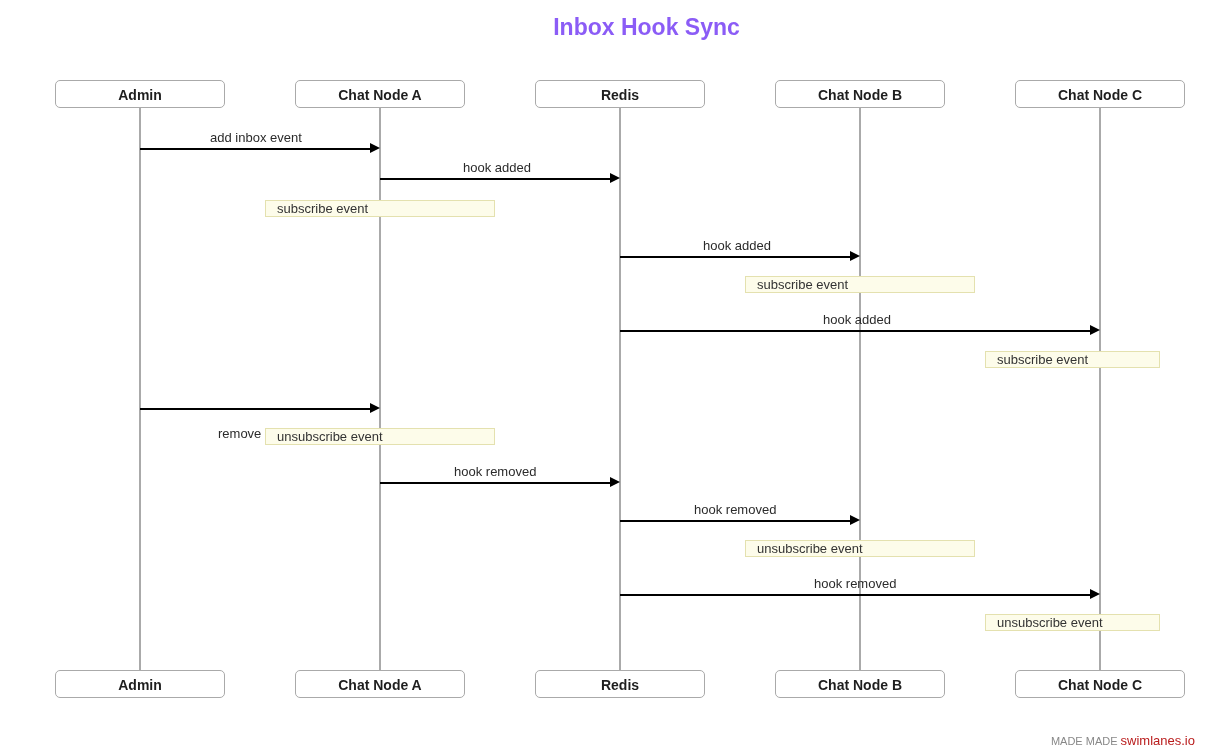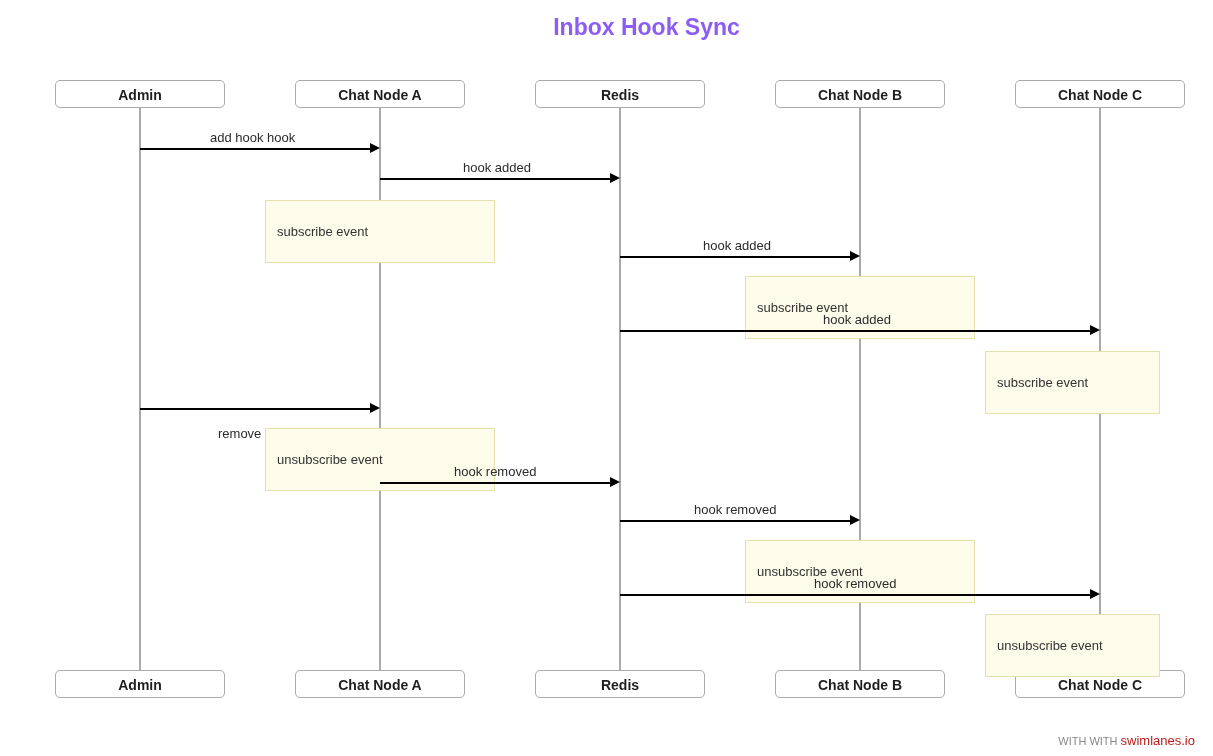--- a/index.html
+++ b/index.html
@@ -63,21 +63,21 @@
     color: #2b2b2b;
     white-space: nowrap;
     transform: translateY(-100%);
   }
   .note {
     position: absolute;
     background: #fdfcea;
     border: 1px solid #e4e1af;
     font-size: 13px;
     color: #333;
-    padding: 23px 11px;
+    padding: 0 11px;
     box-sizing: border-box;
   }
   .footer {
     position: absolute;
     right: 18px;
     bottom: 8px;
     font-size: 11px;
     color: #888;
   }
   .footer .brand {
@@ -105,21 +105,21 @@
   <div class="lane-box" style="left:1015px;top:80px;">Chat Node C</div>
 
   <div class="lane-box" style="left:55px;  top:670px;">Admin</div>
   <div class="lane-box" style="left:295px; top:670px;">Chat Node A</div>
   <div class="lane-box" style="left:535px; top:670px;">Redis</div>
   <div class="lane-box" style="left:775px; top:670px;">Chat Node B</div>
   <div class="lane-box" style="left:1015px;top:670px;">Chat Node C</div>
 
   <div class="msg-line" style="left:140px; top:148px; width:230px;"></div>
   <div class="arrow-right" style="left:370px; top:148px;"></div>
-  <div class="msg-label" style="left:210px; top:145px;">add hook hook</div>
+  <div class="msg-label" style="left:210px; top:145px;">add inbox event</div>
 
   <div class="msg-line" style="left:380px; top:178px; width:230px;"></div>
   <div class="arrow-right" style="left:610px; top:178px;"></div>
   <div class="msg-label" style="left:463px; top:175px;">hook added</div>
 
   <div class="note" style="left:265px; top:200px; width:230px;">subscribe event</div>
 
   <div class="msg-line" style="left:620px; top:256px; width:230px;"></div>
   <div class="arrow-right" style="left:850px; top:256px;"></div>
   <div class="msg-label" style="left:703px; top:253px;">hook added</div>
@@ -148,17 +148,17 @@
 
   <div class="note" style="left:745px; top:540px; width:230px;">unsubscribe event</div>
 
   <div class="msg-line" style="left:620px; top:594px; width:470px;"></div>
   <div class="arrow-right" style="left:1090px; top:594px;"></div>
   <div class="msg-label" style="left:814px; top:591px;">hook removed</div>
 
   <div class="note" style="left:985px; top:614px; width:175px;">unsubscribe event</div>
 
   <div class="footer">
-    <span>WITH WITH</span>
+    <span>MADE MADE</span>
     <span class="brand">swimlanes.io</span>
   </div>
 
 </div>
 
 </body></html>

